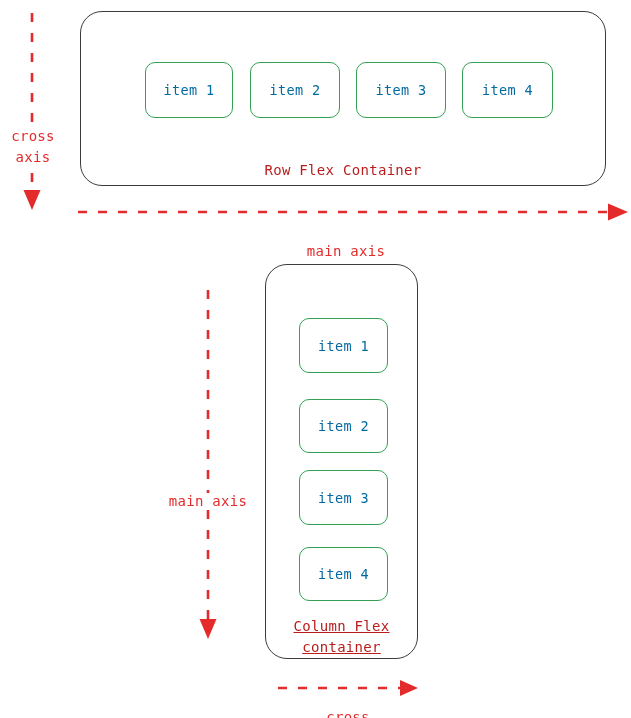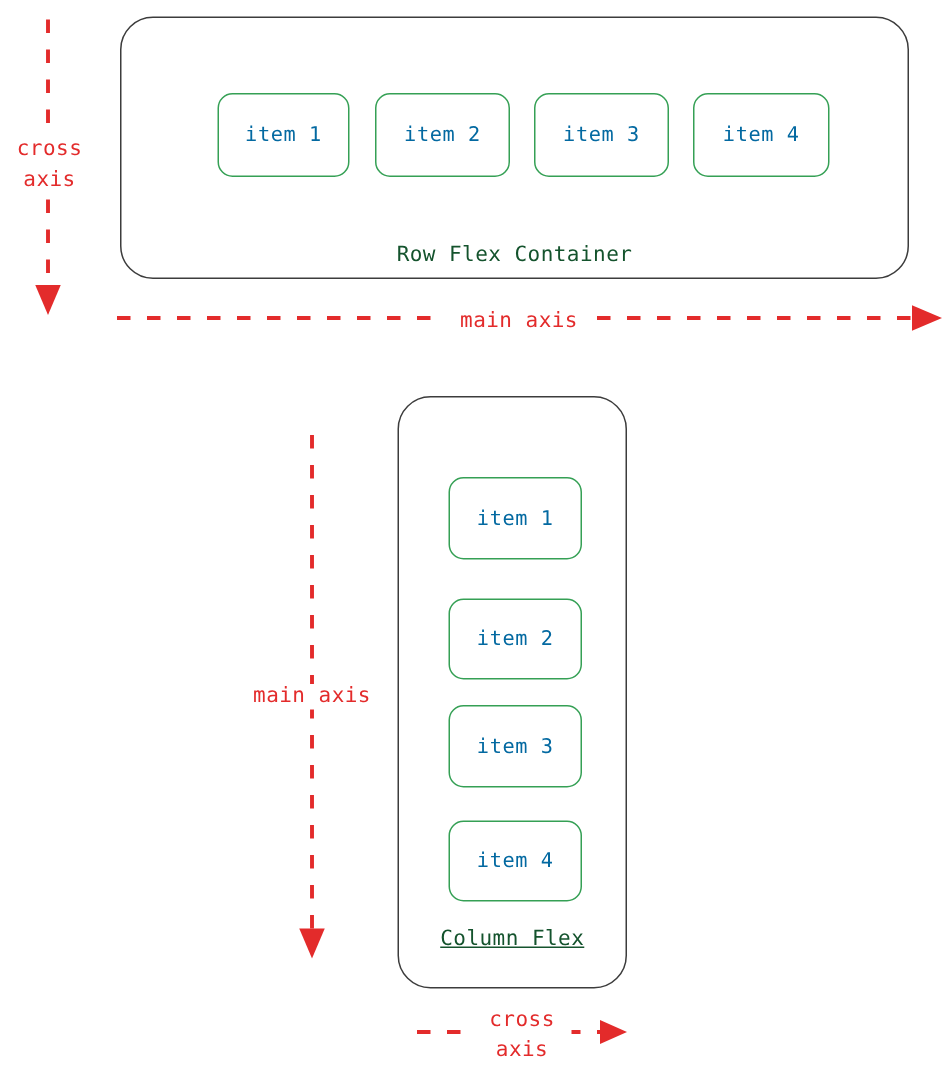--- a/index.html
+++ b/index.html
@@ -68,21 +68,21 @@
 
   
   #col-item-1 { left: 299px; top: 318px; width: 89px; height: 55px; }
   #col-item-2 { left: 299px; top: 399px; width: 89px; height: 54px; }
   #col-item-3 { left: 299px; top: 470px; width: 89px; height: 55px; }
   #col-item-4 { left: 299px; top: 547px; width: 89px; height: 54px; }
 
   
   .container-caption {
     position: absolute;
-    color: #14532d;
+    color: #b91c1c;
     font-size: 14px;
     letter-spacing: 0.3px;
     white-space: nowrap;
     text-align: center;
   }
   #row-caption {
     left: 80px;
     top: 162px;
     width: 526px;
   }
@@ -96,20 +96,21 @@
 
   
   .axis-label {
     position: absolute;
     color: #e32b2b;
     font-size: 14px;
     letter-spacing: 0.3px;
     white-space: nowrap;
     text-align: center;
     background: #ffffff;
+    margin-top: 37px;
   }
   #cross-axis-label-top {
     left: 0px;
     top: 89px;
     width: 66px;
     line-height: 21px;
   }
   #main-axis-label-row {
     left: 298px;
     top: 205px;
@@ -176,20 +177,21 @@
 
 <div class="flex-container" id="column-container"></div>
 
 <div class="flex-item" id="col-item-1">item 1</div>
 <div class="flex-item" id="col-item-2">item 2</div>
 <div class="flex-item" id="col-item-3">item 3</div>
 <div class="flex-item" id="col-item-4">item 4</div>
 
 <div class="container-caption" id="column-caption">
   <div>Column Flex</div>
+  <div>container</div>
 </div>
 
 <div class="axis-label" id="main-axis-label-col">main axis</div>
 
 <div class="axis-label" id="cross-axis-label-bottom">
   <div>cross</div>
   <div>axis</div>
 </div>
 
 </body></html>

